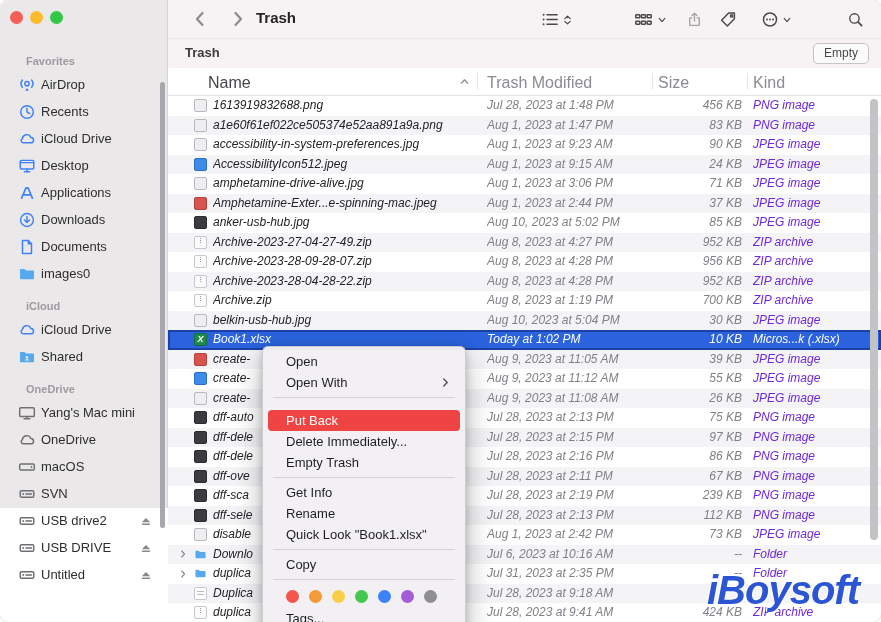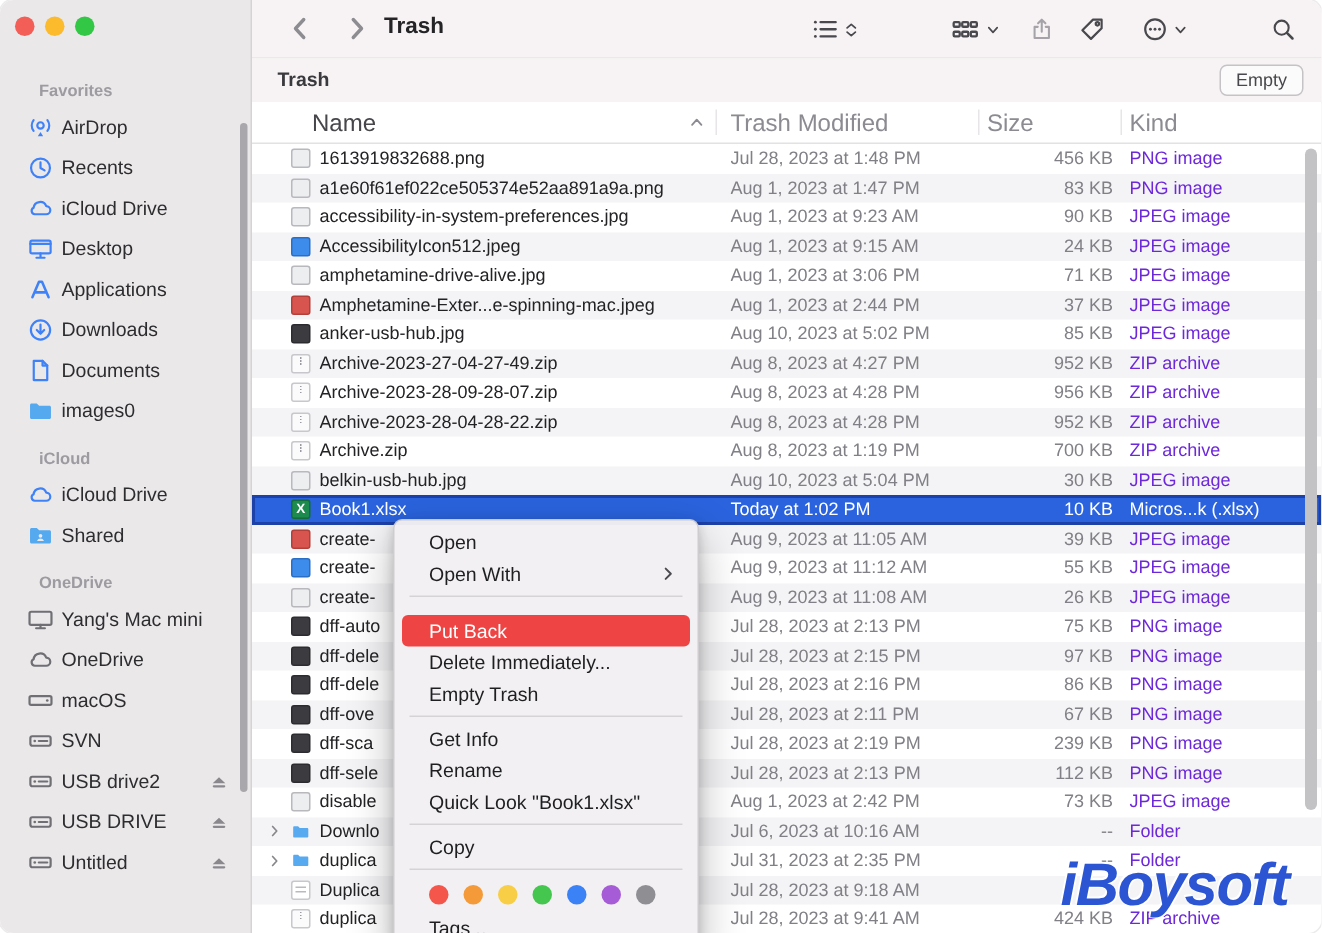--- a/index.html
+++ b/index.html
@@ -1,20 +1,20 @@
 <!DOCTYPE html>
 <html><head>
 <meta charset="utf-8">
 <style>
   html,body{margin:0;padding:0;background:#fff;}
   body{width:881px;height:622px;font-family:"Liberation Sans","DejaVu Sans",sans-serif;-webkit-font-smoothing:antialiased;}
   .window{position:relative;width:881px;height:622px;background:#fff;border-radius:9px;overflow:hidden;box-shadow:0 0 0 1px rgba(0,0,0,.08);}
 
   
-  .sidebar{position:absolute;left:0;top:0;width:168px;height:622px;background:#ebe8ea;border-right:1px solid #d7d3d5;box-sizing:border-box;}
+  .sidebar{position:absolute;left:0;top:0;width:168px;height:508px;background:#ebe8ea;border-right:1px solid #d7d3d5;box-sizing:border-box;}
   .traffic{position:absolute;top:11px;left:10px;display:flex;gap:7px;}
   .tl{width:13px;height:13px;border-radius:50%;}
   .side-scroll{position:absolute;right:2px;top:82px;width:5px;height:446px;border-radius:3px;background:#a9a7ab;}
   .side-list{position:absolute;left:0;top:42px;right:8px;}
   .sec-label{margin:12px 0 3px 26px;font-size:11px;font-weight:700;color:#9d9aa0;height:14px;line-height:14px;}
   .side-item{position:relative;height:27px;display:flex;align-items:center;padding-left:12px;border-radius:6px;margin-left:6px;text-align:center;}
   .side-item .sicon{width:18px;height:18px;display:flex;align-items:center;justify-content:center;flex:0 0 18px;margin-right:5px;}
   .side-item .slabel{font-size:13px;color:#2d2d30;white-space:nowrap;overflow:hidden;}
   .icon-blue{color:#3f82f7;}
   .icon-gray{color:#6f6f74;}
@@ -34,21 +34,21 @@
   .empty-btn{position:absolute;right:12px;top:4px;height:19px;padding:0 10px;font-size:12px;line-height:19px;color:#48484c;background:rgba(255,255,255,.65);border:1px solid #c6c3c6;border-radius:5px;}
 
   .colheader{position:absolute;left:0;top:68px;right:0;height:27px;background:#fff;border-bottom:1px solid #e3e1e3;font-size:16px;color:#8b8b91;}
   .colheader .hname{position:absolute;left:40px;top:6px;color:#46464b;}
   .sortcaret{position:absolute;left:291px;top:8px;width:11px;height:11px;color:#8b8b91;}
   .hdiv{position:absolute;top:5px;bottom:5px;width:1px;background:#e7e5e7;}
   .hdate{position:absolute;left:319px;top:6px;}
   .hsize{position:absolute;left:490px;top:6px;}
   .hkind{position:absolute;left:585px;top:6px;}
 
-  .rows{position:absolute;left:0;top:96px;right:0;bottom:0;overflow:hidden;}
+  .rows{position:absolute;left:0;top:96px;right:0;bottom:0;overflow:hidden;font-style:italic;}
   .frow{position:relative;height:19.5px;font-size:12px;color:#232326;}
   .frow.alt{background:#f4f4f6;}
   .frow .cell{position:absolute;top:0;height:19.5px;line-height:19.5px;white-space:nowrap;overflow:hidden;}
   .c-name{left:45px;width:260px;}
   .c-date{left:319px;width:160px;color:#808086;}
   .c-size{left:462px;width:112px;text-align:right;color:#808086;}
   .c-kind{left:585px;width:122px;color:#6d28d9;}
   .fico{position:absolute;left:26px;top:3px;width:13px;height:13px;}
   .disclo{position:absolute;left:10px;top:4.5px;width:10px;height:10px;color:#86868b;}
   .frow.sel{background:#2a63dd;box-shadow:inset 0 0 0 2px #1c41a9;}

